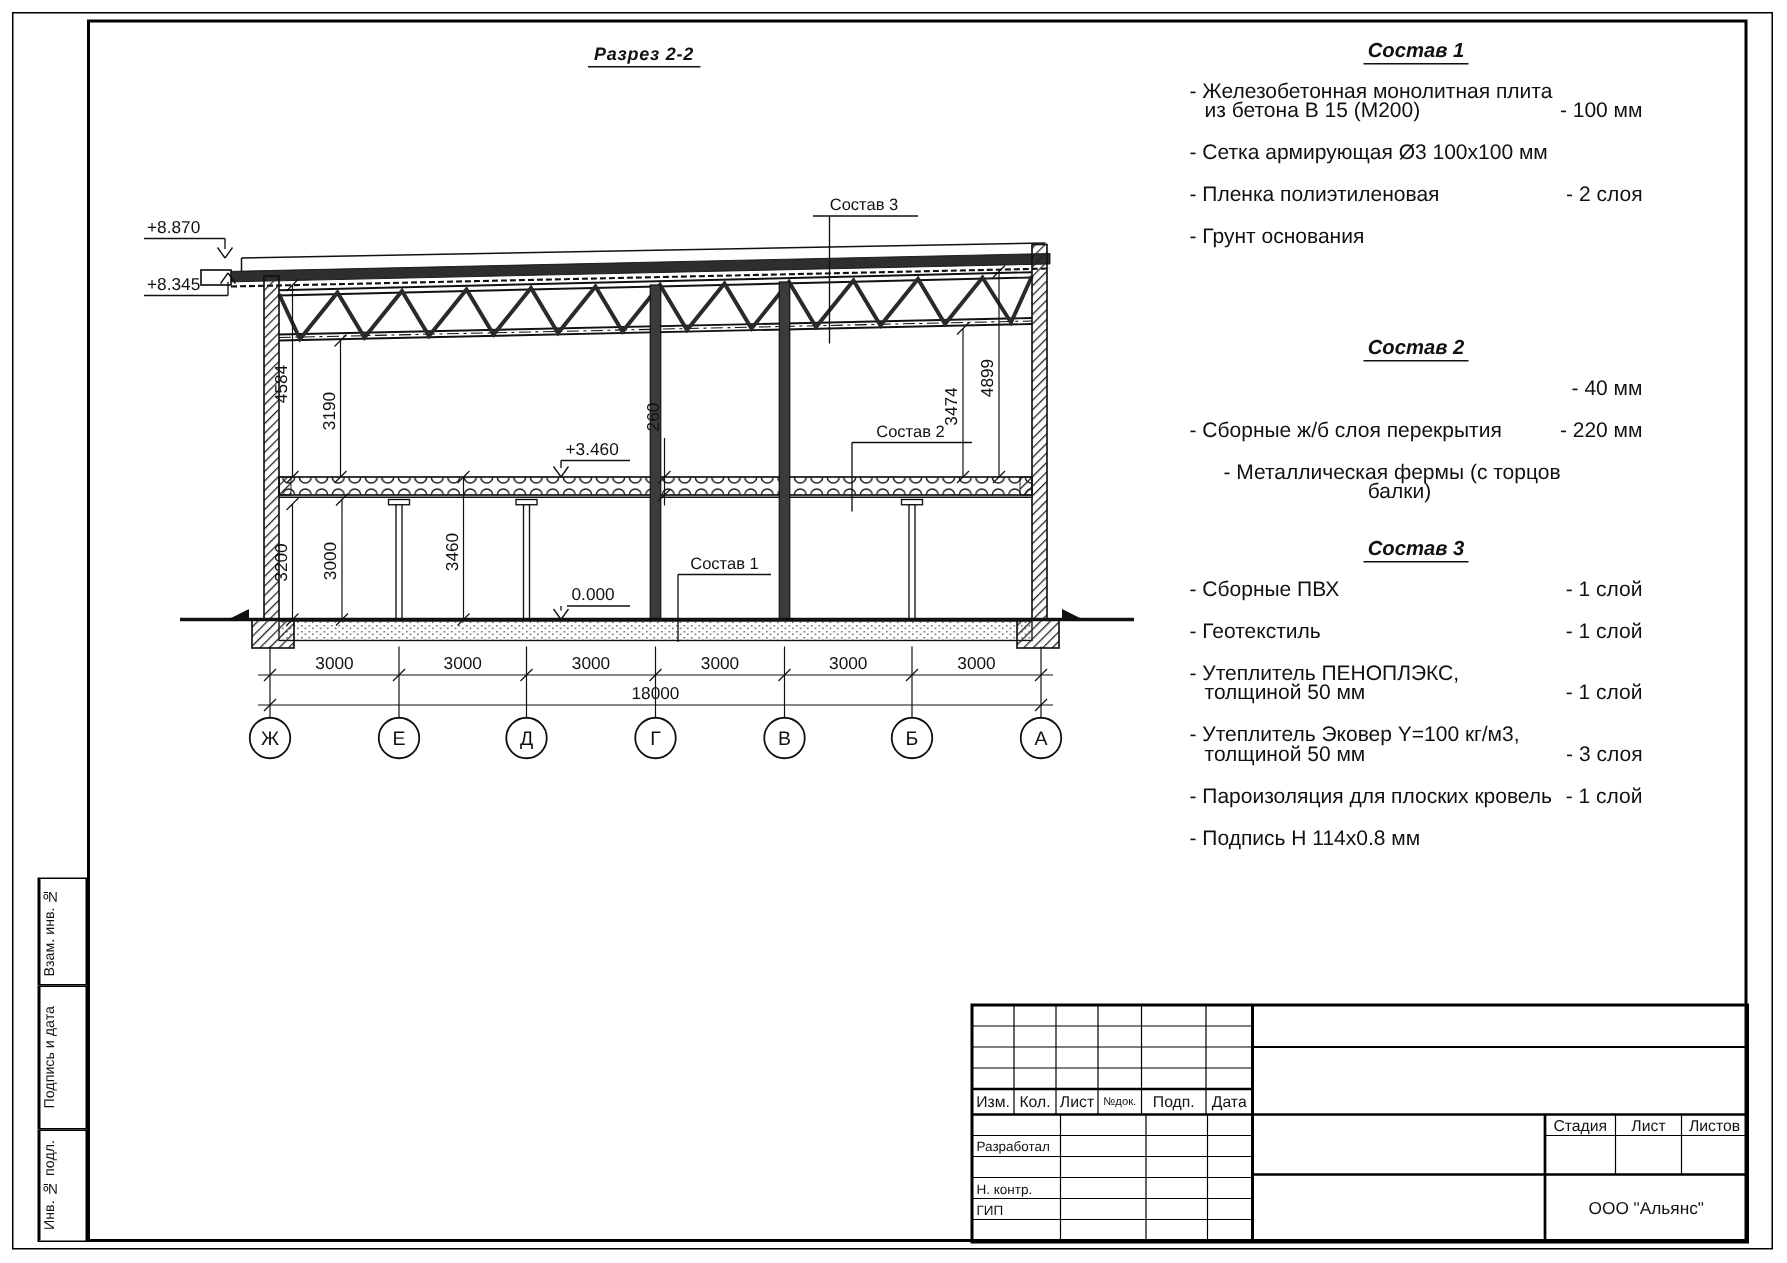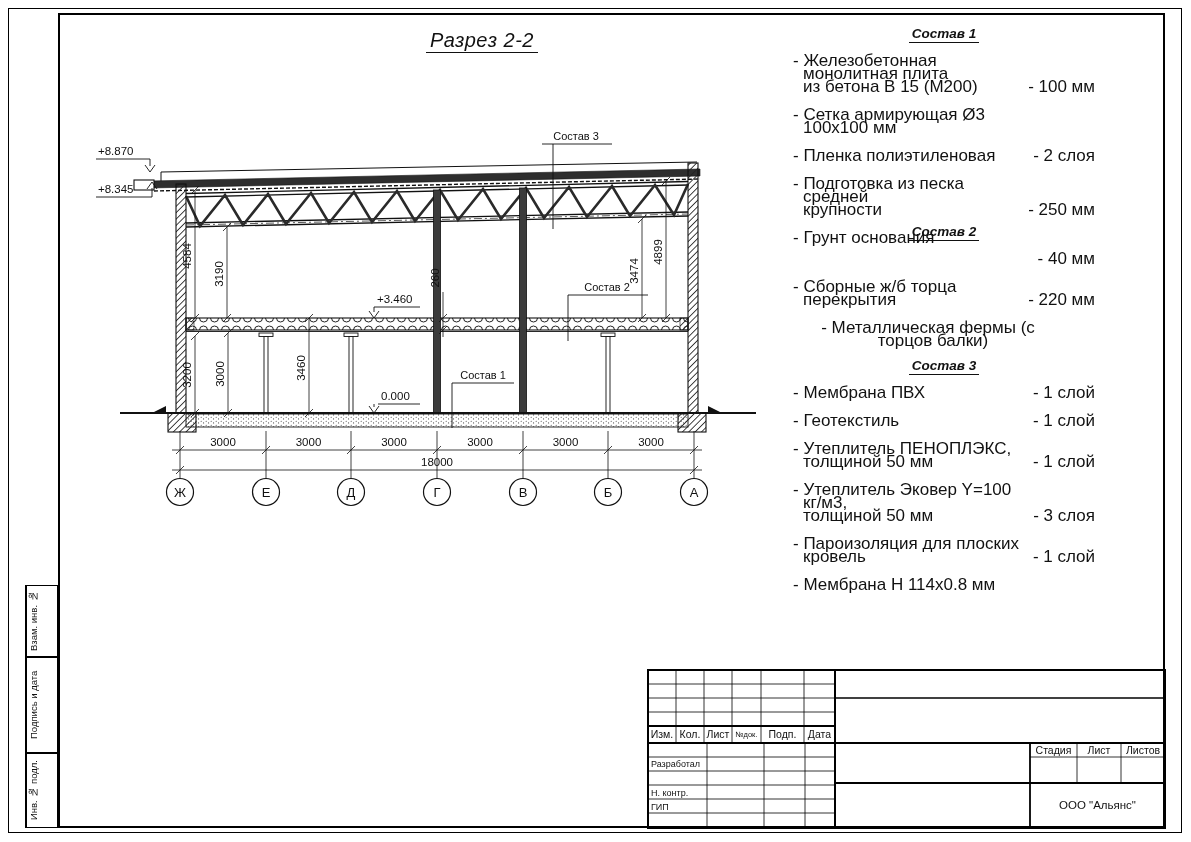--- a/index.html
+++ b/index.html
@@ -1,34 +1,34 @@
 <!DOCTYPE html>
 <html><head>
 <meta charset="utf-8">
 <style>
   html,body{margin:0;padding:0;background:#e8e8e8;}
   .page{position:relative;width:1191px;height:842px;background:#fff;font-family:"Liberation Sans",sans-serif;color:#111;overflow:hidden;}
   .outer-border{position:absolute;left:8px;top:8px;width:1174px;height:825px;border:1px solid #000;box-sizing:border-box;}
   .inner-frame{position:absolute;left:58px;top:13px;width:1107px;height:815px;border:2px solid #000;box-sizing:border-box;}
-  .drawing-title{position:absolute;left:392px;top:29px;width:146px;text-align:right;font-size:20px;font-style:italic;font-weight:normal;}
+  .drawing-title{position:absolute;left:392px;top:29px;width:146px;text-align:left;font-size:12px;font-style:italic;font-weight:bold;}
   .drawing-title span{border-bottom:1.5px solid #111;padding:0 4px 1px 4px;letter-spacing:0.5px;}
   svg{position:absolute;left:0;top:0;}
   svg text{font-family:"Liberation Sans",sans-serif;fill:#111;}
   .dimtxt{font-size:11.5px;}
   .calltxt{font-size:11px;}
   .axtxt{font-size:13px;}
   .tb-head{font-size:10.5px;}
   .tb-head-sm{font-size:7.5px;}
   .tb-row{font-size:9px;}
   .tb-company{font-size:11.5px;}
   
   .spec{position:absolute;left:793px;width:302px;}
   .spec-head{text-align:center;font-size:13.5px;font-style:italic;font-weight:bold;margin-bottom:13px;}
   .spec-head span{border-bottom:1.3px solid #111;padding:0 3px 1px 3px;}
-  .spec-item{display:flex;align-items:flex-end;margin-bottom:15px;font-size:17px;line-height:13px;}
+  .spec-item{display:flex;align-items:flex-end;margin-bottom:15px;font-size:14px;line-height:13px;}
   .spec-name{white-space:pre-line;width:235px;padding-left:10px;text-indent:-10px;}
   .spec-val{margin-left:auto;white-space:nowrap;}
   
   .side-box{position:absolute;left:25px;width:33px;border:1.5px solid #000;box-sizing:border-box;display:flex;}
   .side-label{width:13px;border-right:1px solid #000;display:flex;align-items:center;justify-content:center;
     writing-mode:vertical-rl;transform:rotate(180deg);font-size:9.5px;white-space:nowrap;}
 </style>
 </head>
 <body>
 
@@ -309,49 +309,44 @@
     </div>
     <div class="spec-item">
       <div class="spec-name">- Сетка армирующая Ø3 100х100 мм</div>
       <div class="spec-val"></div>
     </div>
     <div class="spec-item">
       <div class="spec-name">- Пленка полиэтиленовая</div>
       <div class="spec-val">-  2 слоя</div>
     </div>
     <div class="spec-item">
-      <div class="spec-name">- Подготовка из песка средней
-крупности</div>
-      <div class="spec-val">- 250 мм</div>
-    </div>
-    <div class="spec-item">
       <div class="spec-name">- Грунт основания</div>
       <div class="spec-val"></div>
     </div>
   </div>
 
   <div class="spec" style="top:224px;">
     <div class="spec-head"><span>Состав 2</span></div>
     <div class="spec-item">
       <div class="spec-val">- 40 мм</div>
     </div>
     <div class="spec-item">
-      <div class="spec-name">- Сборные ж/б торца перекрытия</div>
+      <div class="spec-name">- Сборные ж/б слоя перекрытия</div>
       <div class="spec-val">- 220 мм</div>
     </div>
     <div class="spec-item">
       <div class="spec-name" style="width:260px;text-align:center;">- Металлическая фермы (с торцов балки)</div>
       <div class="spec-val"></div>
     </div>
   </div>
 
   <div class="spec" style="top:358px;">
     <div class="spec-head"><span>Состав 3</span></div>
     <div class="spec-item">
-      <div class="spec-name">- Мембрана ПВХ</div>
+      <div class="spec-name">- Сборные ПВХ</div>
       <div class="spec-val">- 1 слой</div>
     </div>
     <div class="spec-item">
       <div class="spec-name">- Геотекстиль</div>
       <div class="spec-val">- 1 слой</div>
     </div>
     <div class="spec-item">
       <div class="spec-name">- Утеплитель ПЕНОПЛЭКС,
 толщиной 50 мм</div>
       <div class="spec-val">- 1 слой</div>
@@ -359,21 +354,21 @@
     <div class="spec-item">
       <div class="spec-name">- Утеплитель Эковер Y=100 кг/м3,
 толщиной 50 мм</div>
       <div class="spec-val">- 3 слоя</div>
     </div>
     <div class="spec-item">
       <div class="spec-name">- Пароизоляция для плоских кровель</div>
       <div class="spec-val">- 1 слой</div>
     </div>
     <div class="spec-item">
-      <div class="spec-name">- Мембрана Н 114х0.8 мм</div>
+      <div class="spec-name">- Подпись Н 114х0.8 мм</div>
       <div class="spec-val"></div>
     </div>
   </div>
 
   <div class="side-box" style="top:585px;height:72px;">
     <div class="side-label">Взам. инв. №</div>
   </div>
   <div class="side-box" style="top:657px;height:96px;">
     <div class="side-label">Подпись и дата</div>
   </div>

